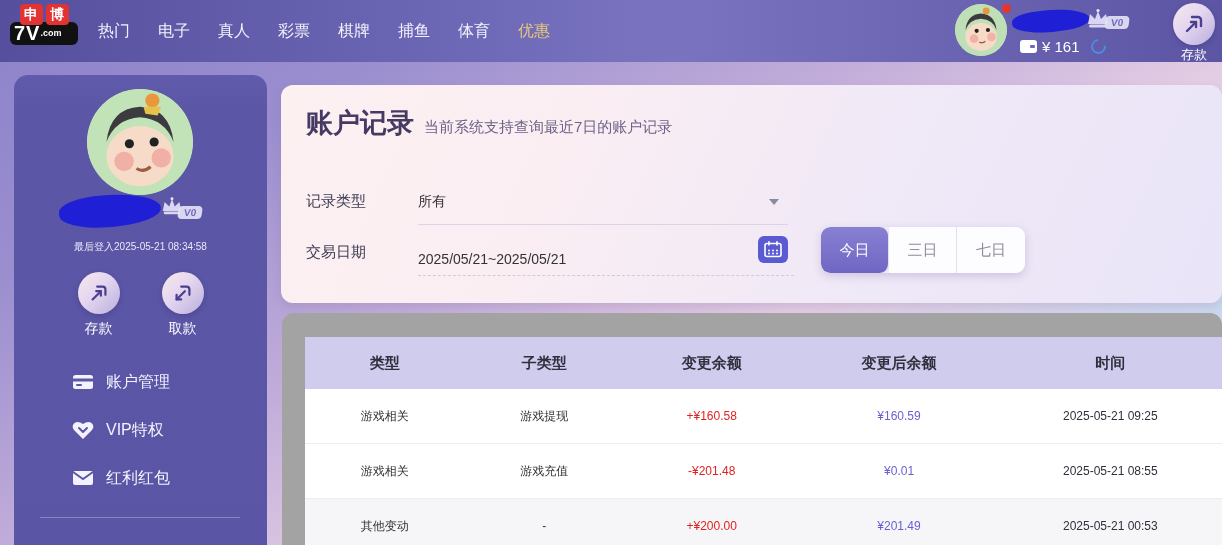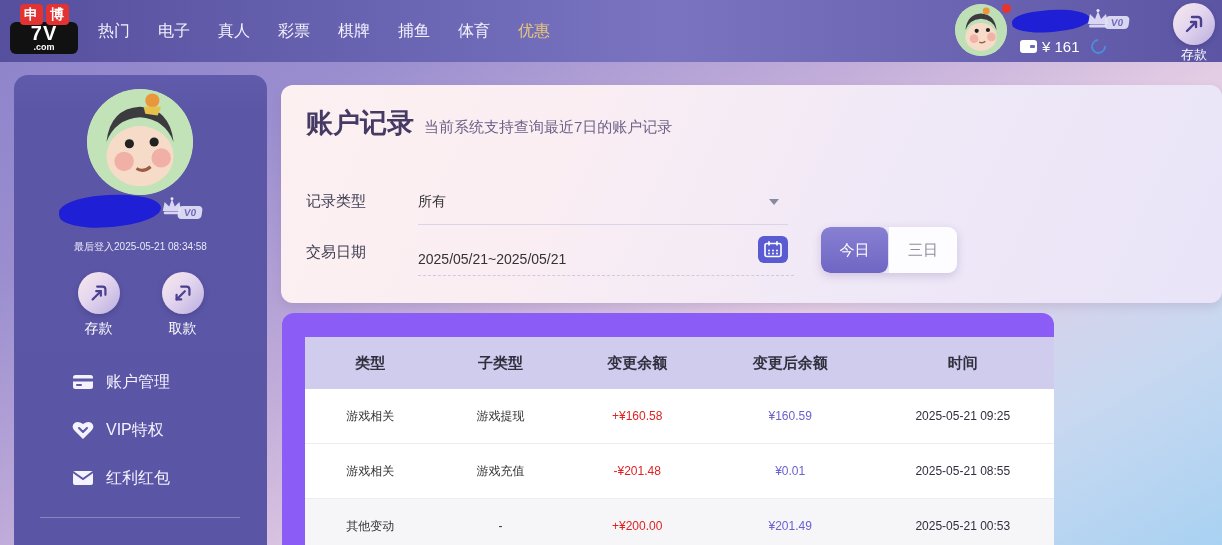--- a/index.html
+++ b/index.html
@@ -18,21 +18,21 @@
     z-index: 5;
   }
   .logo { position: absolute; left: 10px; top: 4px; width: 68px; }
   .logo-badges { display: flex; gap: 3px; justify-content: center; position: relative; z-index: 2; }
   .logo-badge {
     width: 23px; height: 21px; background: #e23232; border-radius: 4px;
     color: #fff; font-size: 14px; font-weight: bold; display: flex; align-items: center; justify-content: center;
   }
   .logo-box {
     margin-top: -3px; background: #111; border-radius: 6px; padding: 1px 4px 2px;
-    display: flex; flex-direction: column; align-items: center;
+    display: flex; flex-direction: row; align-items: center;
   }
   .logo-main { color: #fff; font-size: 20px; font-weight: bold; letter-spacing: 1px; line-height: 20px; }
   .logo-sub { color: #fff; font-size: 9px; font-weight: bold; line-height: 9px; }
 
   .nav-menu { position: absolute; left: 84px; top: 0; height: 62px; display: flex; align-items: center; }
   .nav-item {
     color: #f2f0fc; font-size: 16px; width: 60px; text-align: center; cursor: pointer; font-weight: 500;
   }
   .nav-item.active { color: #e9c878; }
 
@@ -128,22 +128,22 @@
     border-right: 1px solid #e2e0ee;
   }
   .range-btn:last-child { border-right: none; }
   .range-btn.active {
     background: linear-gradient(180deg, #8880d2 0%, #6f66c4 100%);
     color: #fff; border-radius: 9px;
   }
 
   
   .table-card {
-    position: absolute; left: 282px; top: 313px; width: 772px; height: 232px;
-    background: #8b5cf6; border-radius: 12px 12px 0 0; z-index: 2;
+    position: absolute; left: 282px; top: 313px; width: 940px; height: 232px;
+    background: #a3a3a3; border-radius: 12px 12px 0 0; z-index: 2;
   }
   .records-table { position: absolute; left: 23px; top: 24px; right: 0; }
   .t-row { display: grid; grid-template-columns: 1fr 1fr 1.1fr 1.25fr 1.4fr; align-items: center; }
   .t-head { background: #cfccee; height: 52px; font-size: 15px; color: #2f2f3d; font-weight: 600; }
   .t-head > div { text-align: center; }
   .t-body-row { height: 55px; font-size: 12px; border-bottom: 1px solid #ececf1; background: #fff; }
   .t-body-row.alt { background: #f6f6f8; }
   .t-body-row > div { text-align: center; }
   .cell-change { color: #e02222; }
   .cell-balance { color: #6a61d1; }
@@ -327,20 +327,21 @@
       <circle cx="5" cy="12.5" r="1" fill="#fff"></circle>
         <circle cx="9" cy="12.5" r="1" fill="#fff"></circle>
         <circle cx="13" cy="12.5" r="1" fill="#fff"></circle>
     </svg>
   </div>
   <div class="underline-dashed"></div>
 
   <div class="range-group">
     <div class="range-btn active">今日</div>
     <div class="range-btn">三日</div>
+    <div class="range-btn">七日</div>
   </div>
 </div>
 
 <div class="table-card">
   <div class="records-table">
     <div class="t-row t-head">
       <div>类型</div>
       <div>子类型</div>
       <div>变更余额</div>
       <div>变更后余额</div>

